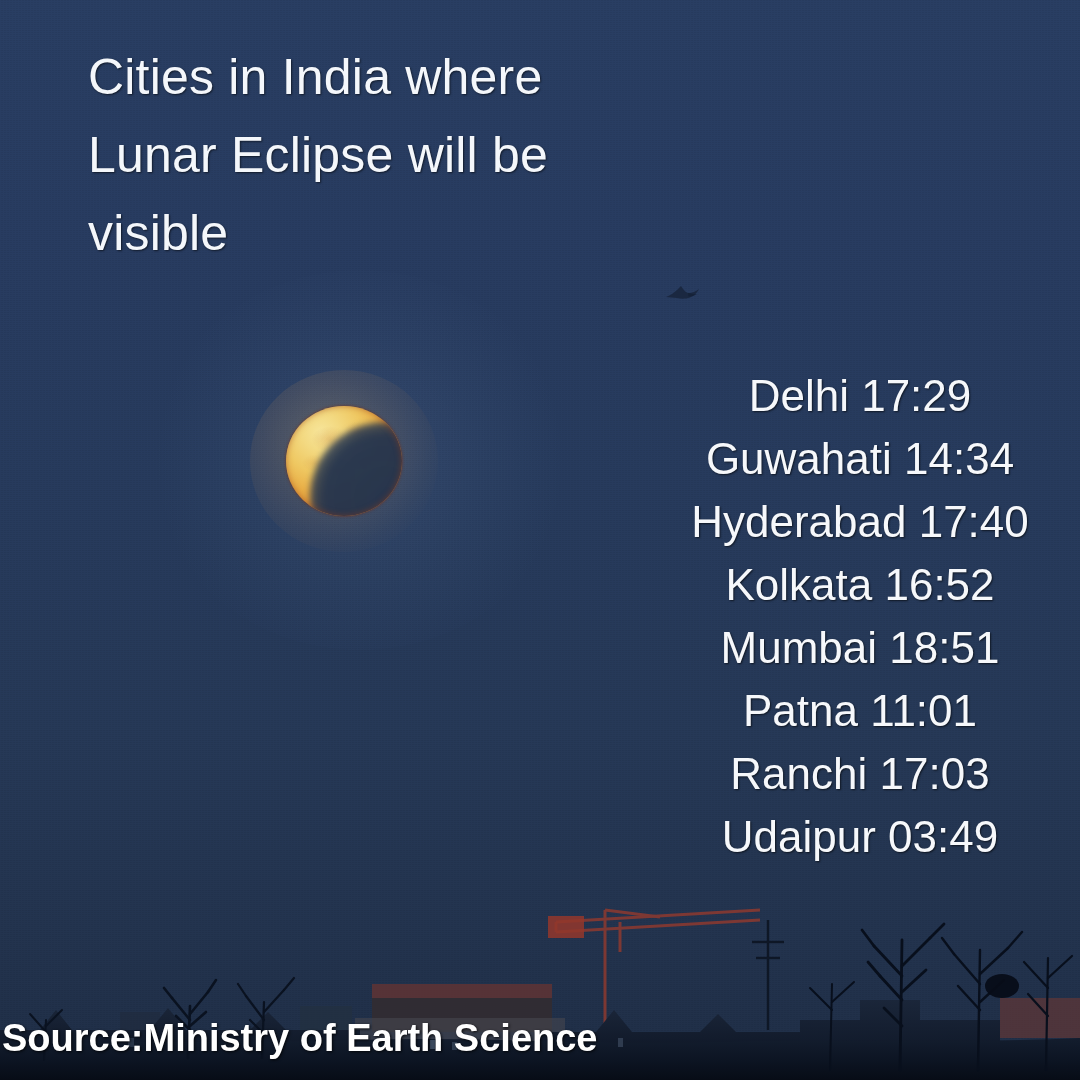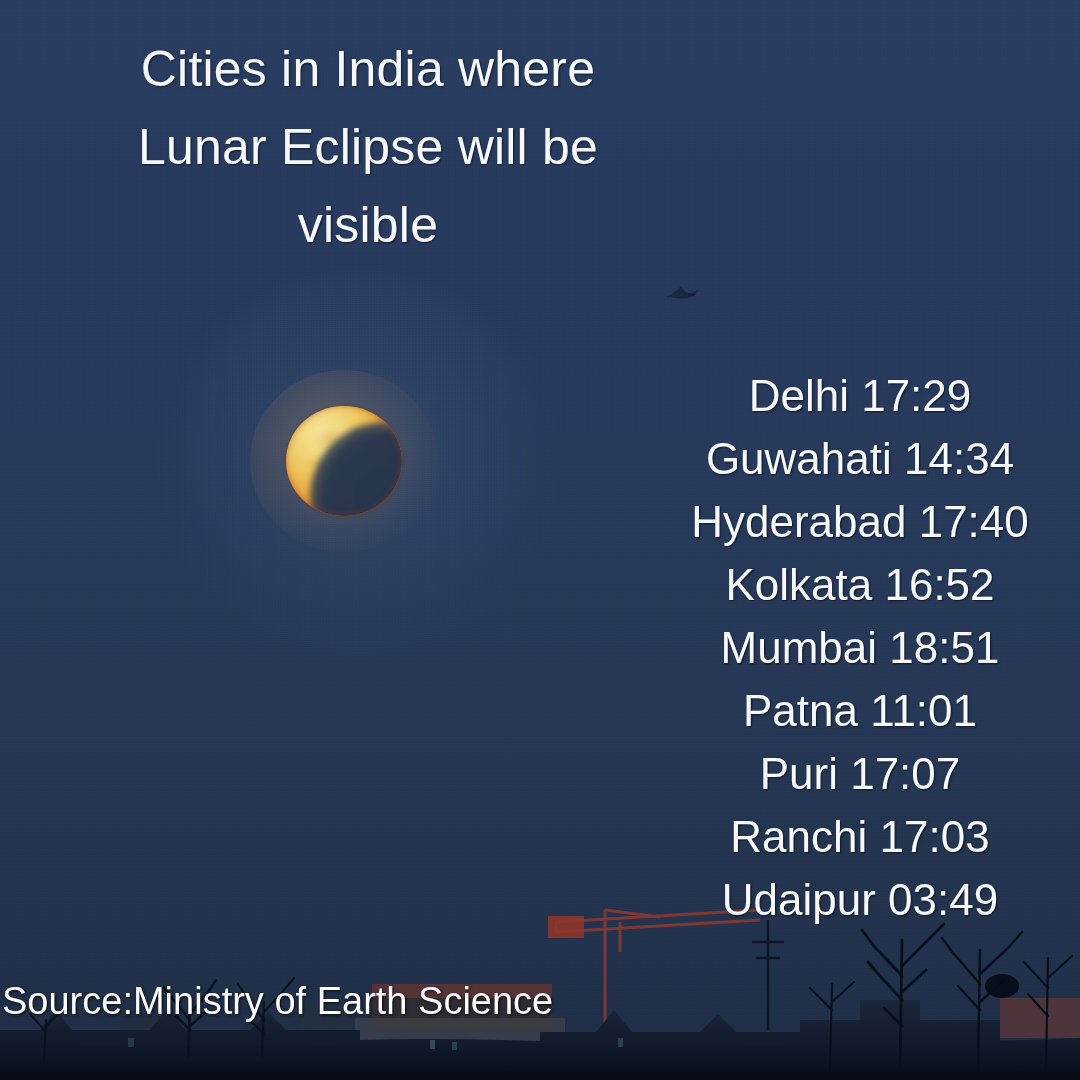--- a/index.html
+++ b/index.html
@@ -132,23 +132,23 @@
   .skyline {
     position: absolute;
     left: 0; bottom: 0;
     width: 1080px; height: 200px;
     pointer-events: none;
   }
 
   
   .title {
     position: absolute;
-    left: 88px; top: 30px;
+    left: 88px; top: 38px;
     width: 560px;
-    text-align: center;
+    text-align: left;
     color: #f4f7fb;
     font-size: 50px;
     line-height: 78px;
     font-weight: 400;
     letter-spacing: .2px;
     text-shadow: 1px 1px 2px rgba(0,0,0,.55);
     white-space: pre-line;
   }
 
   .city-list {
@@ -162,25 +162,25 @@
     font-weight: 400;
     text-shadow: 1px 1px 2px rgba(0,0,0,.6);
   }
   .city-row {
     white-space: nowrap;
   }
 
   .source {
     position: absolute;
     left: 2px;
-    top: 978px;
+    top: 1015px;
     color: #ffffff;
     font-size: 38px;
     line-height: 46px;
-    font-weight: 400;
+    font-weight: 700;
     text-shadow: 1px 1px 3px rgba(0,0,0,.8);
     white-space: nowrap;
   }
 </style>
 </head>
 <body>
 
 <div id="stage">
 
   <div class="sky"></div>
@@ -317,20 +317,19 @@
 
   <div class="title">Cities in India where Lunar Eclipse will be visible</div>
 
   <div class="city-list">
     <div class="city-row">Delhi 17:29</div>
     <div class="city-row">Guwahati 14:34</div>
     <div class="city-row">Hyderabad 17:40</div>
     <div class="city-row">Kolkata 16:52</div>
     <div class="city-row">Mumbai 18:51</div>
     <div class="city-row">Patna 11:01</div>
-    <div class="city-row">Puri 17:07</div>
     <div class="city-row">Ranchi 17:03</div>
     <div class="city-row">Udaipur 03:49</div>
   </div>
 
   <div class="source">Source:Ministry of Earth Science</div>
 
 </div>
 
 </body></html>

